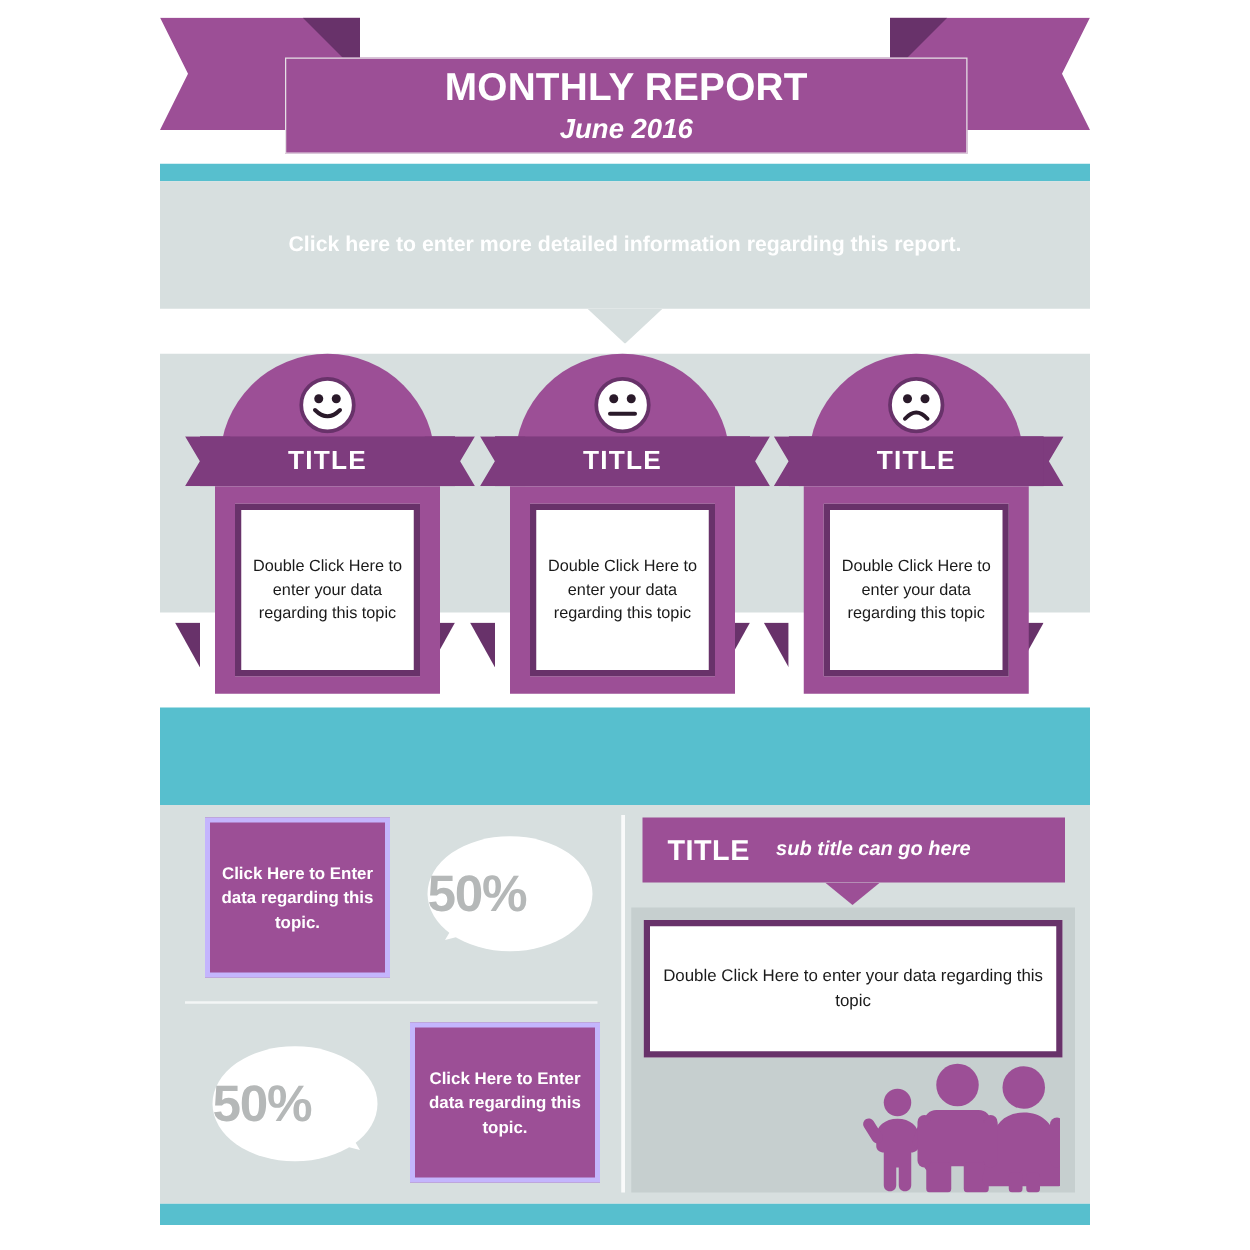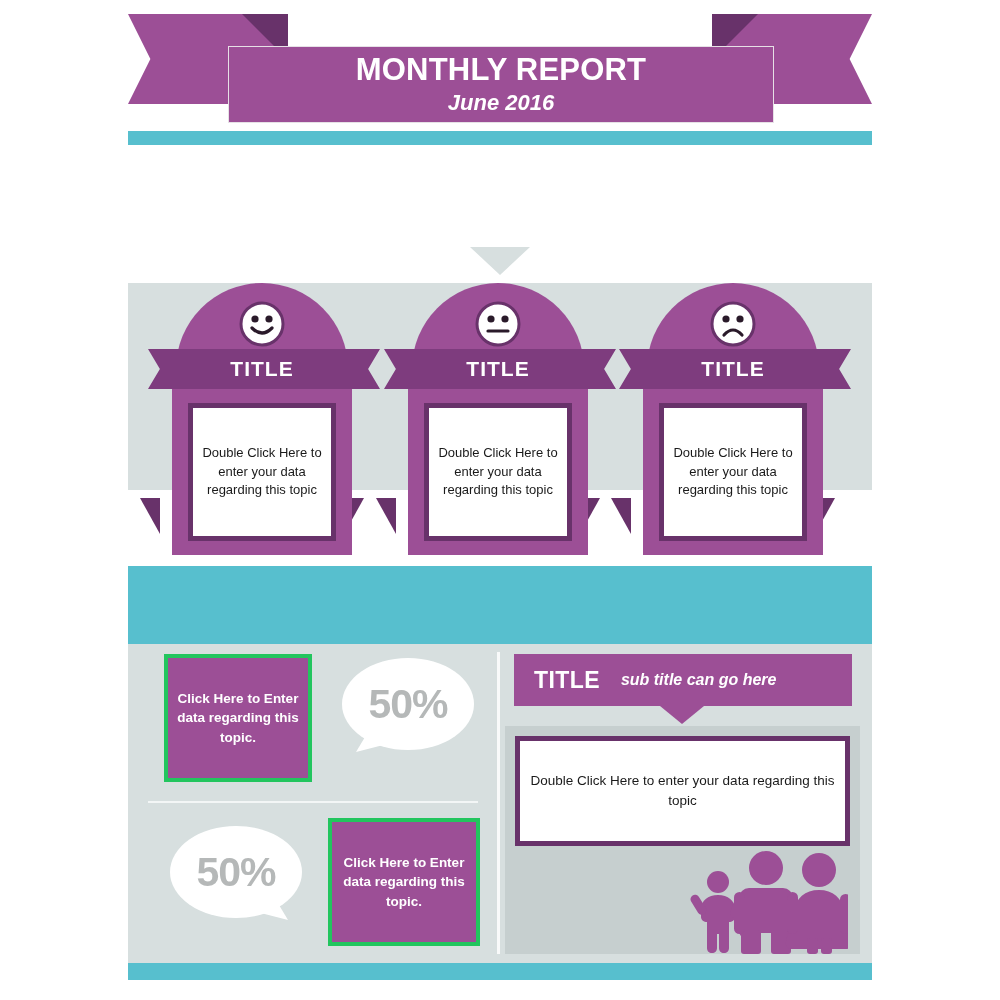--- a/index.html
+++ b/index.html
@@ -88,31 +88,31 @@
   .lower-bg{position:absolute;left:128px;top:644px;width:744px;height:319px;
     background:#D7DFDF;}
   .teal-foot{position:absolute;left:128px;top:963px;width:744px;height:17px;
     background:#57BFCE;}
   .vdiv{position:absolute;left:497px;top:652px;width:3px;height:302px;
     background:#ffffff;opacity:.85;}
   .hdiv{position:absolute;left:148px;top:801px;width:330px;height:2px;
     background:#ffffff;opacity:.7;}
 
   
-  .pbox{position:absolute;background:#9C4F96;border:4px solid #22c55e;
+  .pbox{position:absolute;background:#9C4F96;border:4px solid #c4b5fd;
     box-sizing:border-box;display:flex;align-items:center;justify-content:flex-end;}
   .pbox-1{left:164px;top:654px;width:148px;height:128px;}
   .pbox-2{left:328px;top:818px;width:152px;height:128px;}
   .pbox-text{color:#ffffff;font-size:13.5px;font-weight:bold;line-height:1.45;
     text-align:center;padding:0 8px;}
 
   .bubble{position:absolute;}
-  .bubble-ell{position:absolute;left:0;top:4px;width:100%;height:84%;
+  .bubble-ell{position:absolute;left:0;top:15px;width:100%;height:84%;
     background:#ffffff;border-radius:50%;
-    display:flex;align-items:center;justify-content:center;}
+    display:flex;align-items:center;justify-content:flex-start;}
   .bubble-pct{color:#B5B8B8;font-size:41px;font-weight:bold;letter-spacing:-1px;}
   .bub-tail{position:absolute;width:40px;height:34px;background:#ffffff;}
   .bubble-1{left:342px;top:654px;width:132px;height:110px;}
   .bubble-1 .bub-tail{left:14px;top:64px;
     clip-path:polygon(100% 0,100% 70%,0 100%,42% 18%);}
   .bubble-2{left:170px;top:822px;width:132px;height:110px;}
   .bubble-2 .bub-tail{left:78px;top:64px;
     clip-path:polygon(0 0,0 70%,100% 100%,58% 18%);}
 
   
@@ -141,20 +141,23 @@
   <div class="ribbon-tail tail-right"></div>
   <div class="tail-fold fold-left"></div>
   <div class="tail-fold fold-right"></div>
 
   <div class="ribbon-main">
     <div class="ribbon-title">MONTHLY REPORT</div>
     <div class="ribbon-sub">June 2016</div>
   </div>
 
   <div class="intro-teal"></div>
+  <div class="intro-body">
+    <div class="intro-text">Click here to enter more detailed information regarding this report.</div>
+  </div>
   <div class="intro-notch"></div>
 
   <div class="cards-bg"></div>
 
   <div class="rib-wing wing-1l"></div>
   <div class="rib-wing wing-1r"></div>
   <div class="card-drop drop-1l"></div>
   <div class="card-drop drop-1"></div>
   <div class="card card-1">
     <div class="dome"></div>

